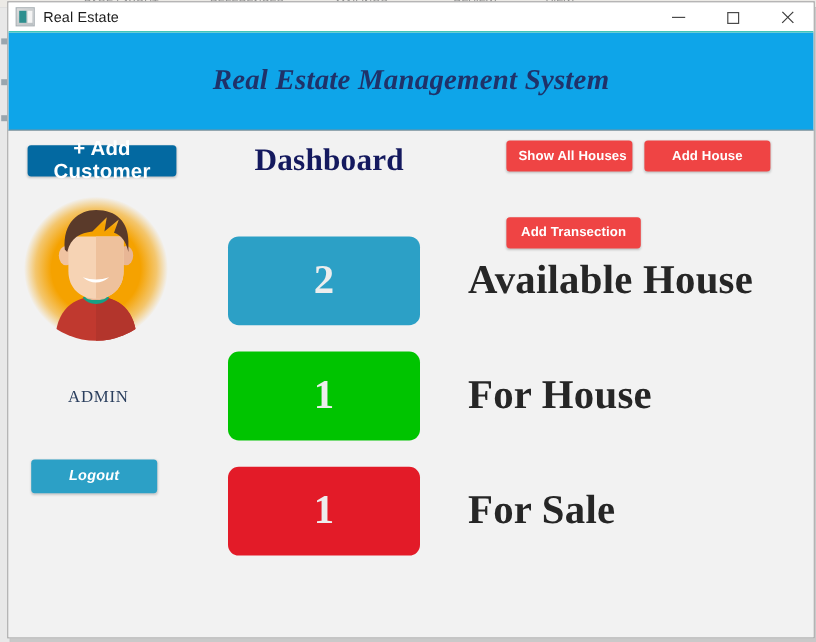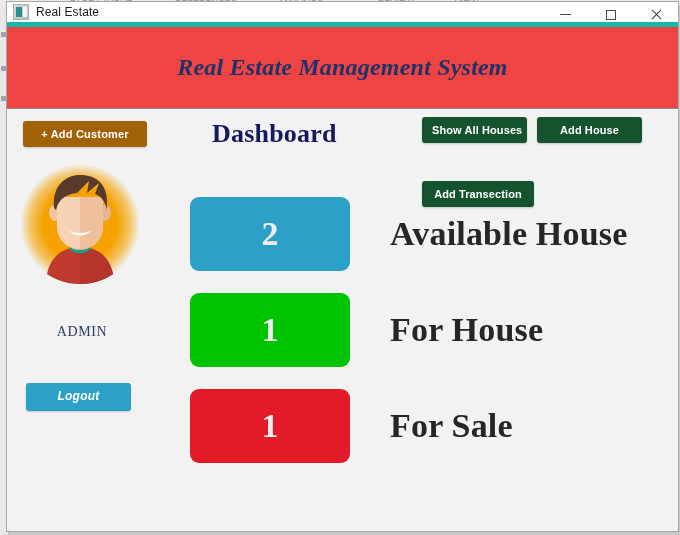--- a/index.html
+++ b/index.html
@@ -61,21 +61,21 @@
     border: 1px solid #a7a7a7;
     box-sizing: border-box;
     overflow: hidden;
   }
 
   
   #title-bar {
     position: relative;
     height: 25px;
     background: #ffffff;
-    border-bottom: 5px solid #14b8a6;
+    border-bottom: 1px solid #14b8a6;
     display: flex;
     align-items: center;
     box-sizing: border-box;
   }
   #app-icon {
     width: 16px; height: 16px;
     margin-left: 6px; margin-right: 7px;
     background: linear-gradient(135deg,#dcdcdc 0%,#b9bfc2 100%);
     border: 1px solid #a8b0b4;
     box-sizing: border-box;
@@ -137,21 +137,21 @@
     left: 0; top: 5px;
     width: 13px; height: 1.2px;
     background: #3c3c3c;
   }
   .glyph-close::before { transform: rotate(45deg); }
   .glyph-close::after  { transform: rotate(-45deg); }
 
   
   #banner {
     height: 81px;
-    background: #ef4444;
+    background: #0ea5e9;
     display: flex;
     align-items: center;
     justify-content: center;
     border-bottom: 1px solid #8d8d8d;
     text-align: center;
   }
   #banner-title {
     font-family: "Liberation Serif", serif;
     font-style: italic;
     font-weight: bold;
@@ -167,27 +167,27 @@
     background: #f2f2f2;
   }
 
   
   #sidebar {
     position: absolute;
     left: 0; top: 0;
     width: 175px; height: 423px;
   }
   .btn {
-    background: #a16207;
+    background: #0369a1;
     color: #ffffff;
     border: none;
     border-radius: 3px;
     font-family: "Liberation Sans", sans-serif;
     font-weight: bold;
-    font-size: 11px;
+    font-size: 17px;
     letter-spacing: 0.2px;
     cursor: pointer;
     box-shadow: 0 1px 2px rgba(0,0,0,0.18);
     padding: 0;
     display: flex;
     align-items: center;
     justify-content: center;
     text-align: center;
     line-height: 1.1;
   }
@@ -243,21 +243,21 @@
     left: 240px; top: 8px;
     width: 240px;
   }
   .action-row {
     display: flex;
     gap: 10px;
     margin-bottom: 14px;
   }
   .action-btn {
     height: 26px;
-    background: #14532d;
+    background: #ef4444;
     color: #ffffff;
     border: none;
     border-radius: 3px;
     font-family: "Liberation Sans", sans-serif;
     font-weight: bold;
     font-size: 11px;
     letter-spacing: 0.1px;
     cursor: pointer;
     box-shadow: 0 1px 2px rgba(0,0,0,0.2);
     padding: 0 10px;

